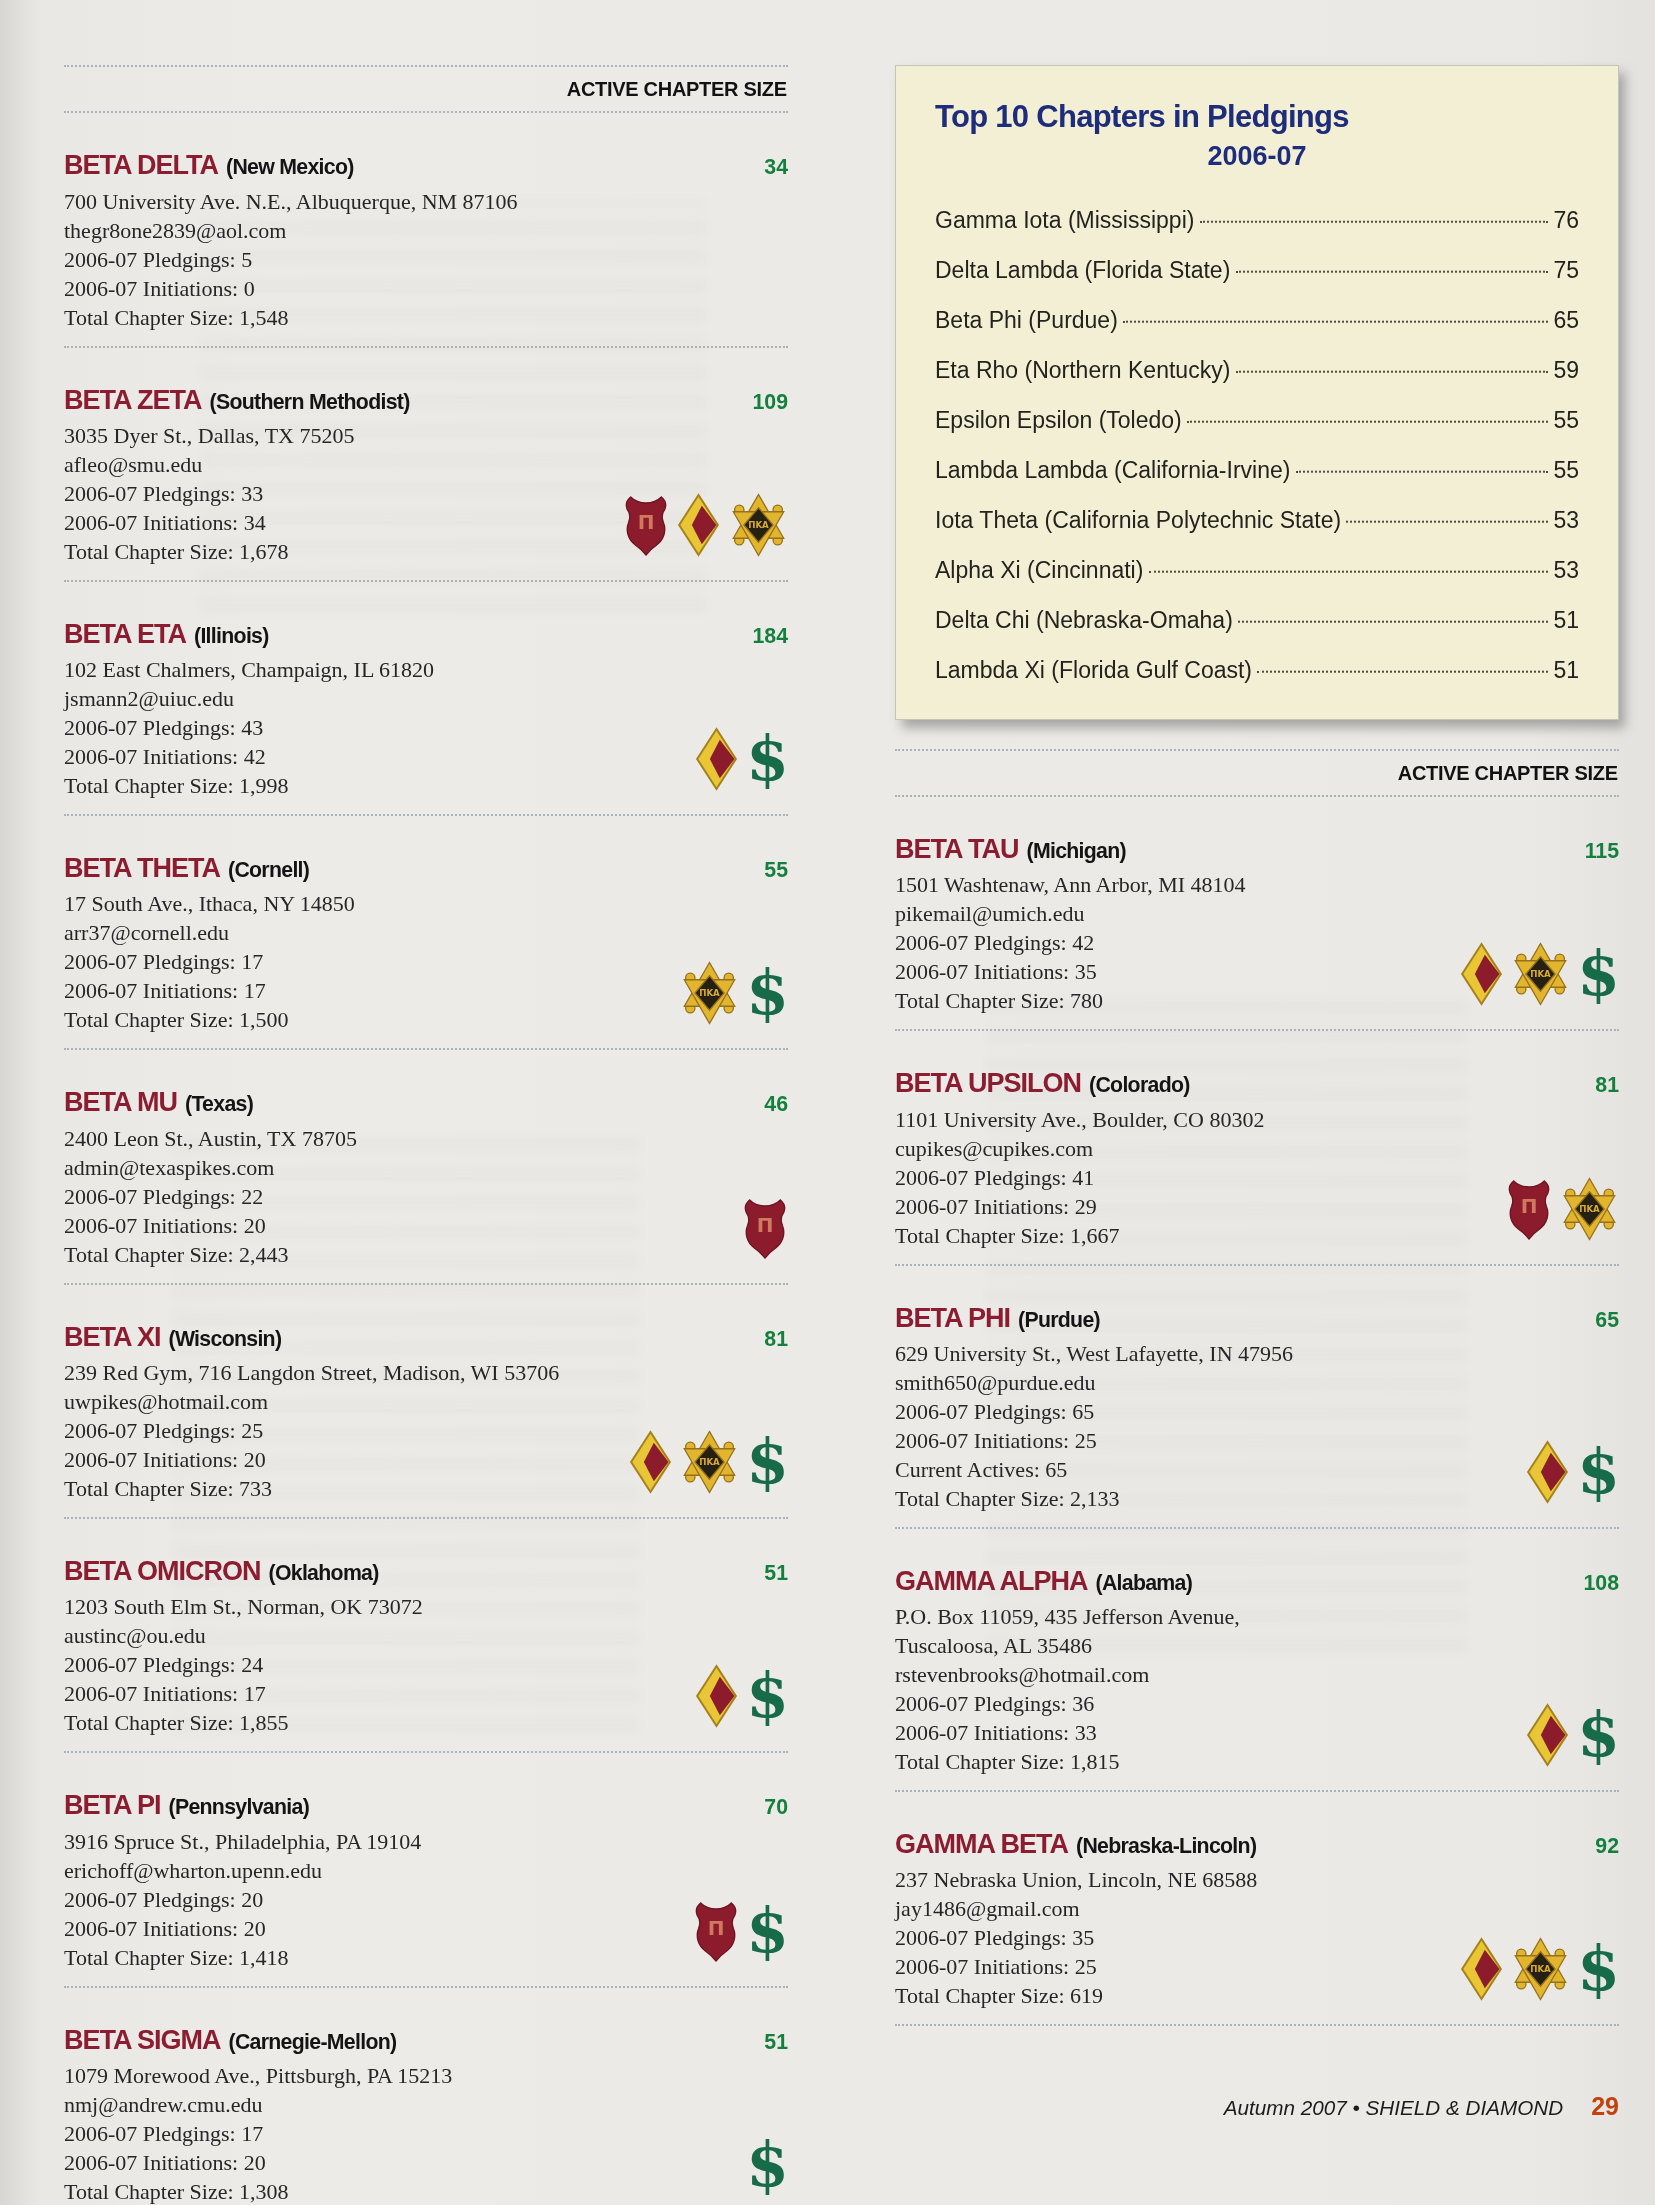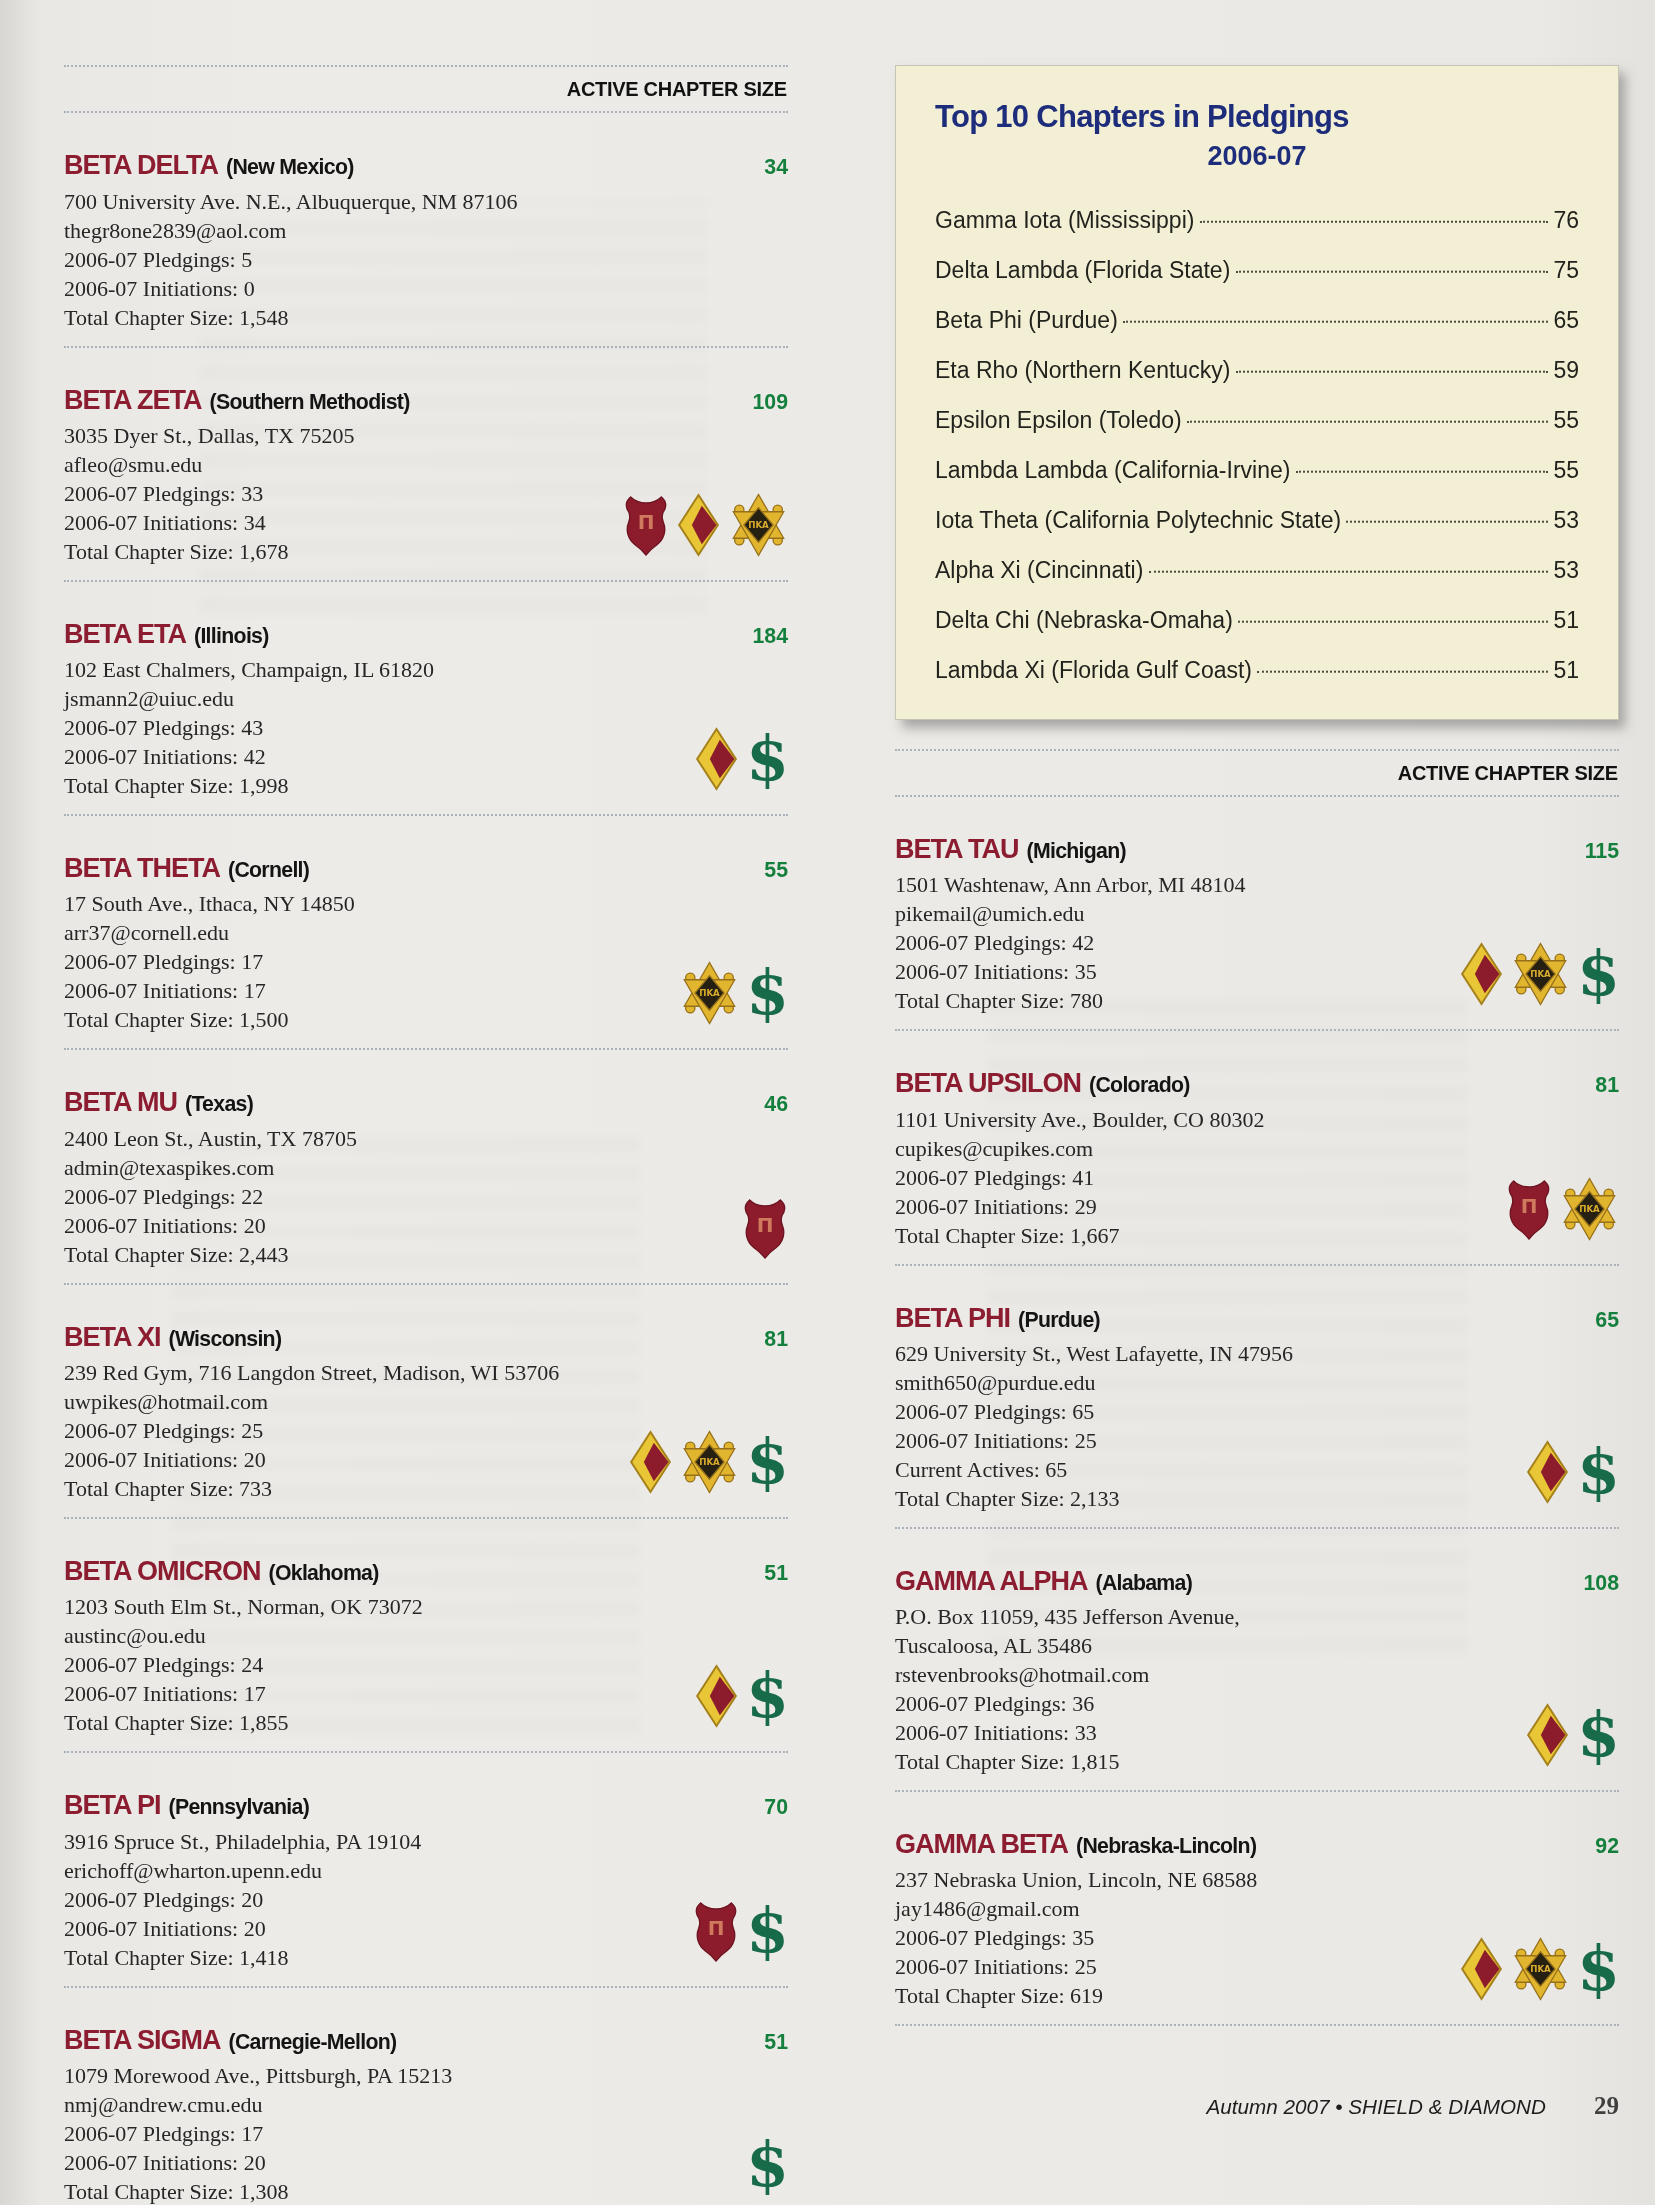--- a/index.html
+++ b/index.html
@@ -38,23 +38,23 @@
     color:#1e2c7c;text-align:center;margin-top:6.7px;}
   .t10-list{margin-top:34px;}
   .trow{display:flex;align-items:baseline;font-family:"Liberation Sans",sans-serif;
     font-size:23px;color:#23231e;margin-bottom:22px;line-height:28px;}
   .trow:last-child{margin-bottom:0;}
   .tname{white-space:nowrap;}
   .tleader{flex:1;border-bottom:2.7px dotted #4c4c40;margin:0 5.3px;transform:translateY(-5.3px);}
   .tval{white-space:nowrap;}
   
   #footer{position:absolute;left:895px;top:2092px;width:724px;display:flex;
-    justify-content:flex-end;align-items:baseline;gap:48px;}
+    justify-content:flex-end;align-items:baseline;gap:28px;}
   .fittext{font-family:"Liberation Sans",sans-serif;font-style:italic;font-size:20.7px;color:#1c1c1c;}
-  .fpage{font-family:Liberation Serif, serif;font-weight:700;font-size:25px;color:#404040;}
+  .fpage{font-family:Liberation Sans, sans-serif;font-weight:700;font-size:25px;color:#c2410c;}
 </style>
 </head>
 <body>
 
 <div class="ghost" style="left:200px;top:200px;width:507px;height:413px;"></div>
 <div class="ghost" style="left:987px;top:1000px;width:480px;height:653px;"></div>
 <div class="ghost" style="left:173px;top:1133px;width:467px;height:600px;"></div>
 
 <div class="col" id="col-left">
   <div class="rule"></div>

